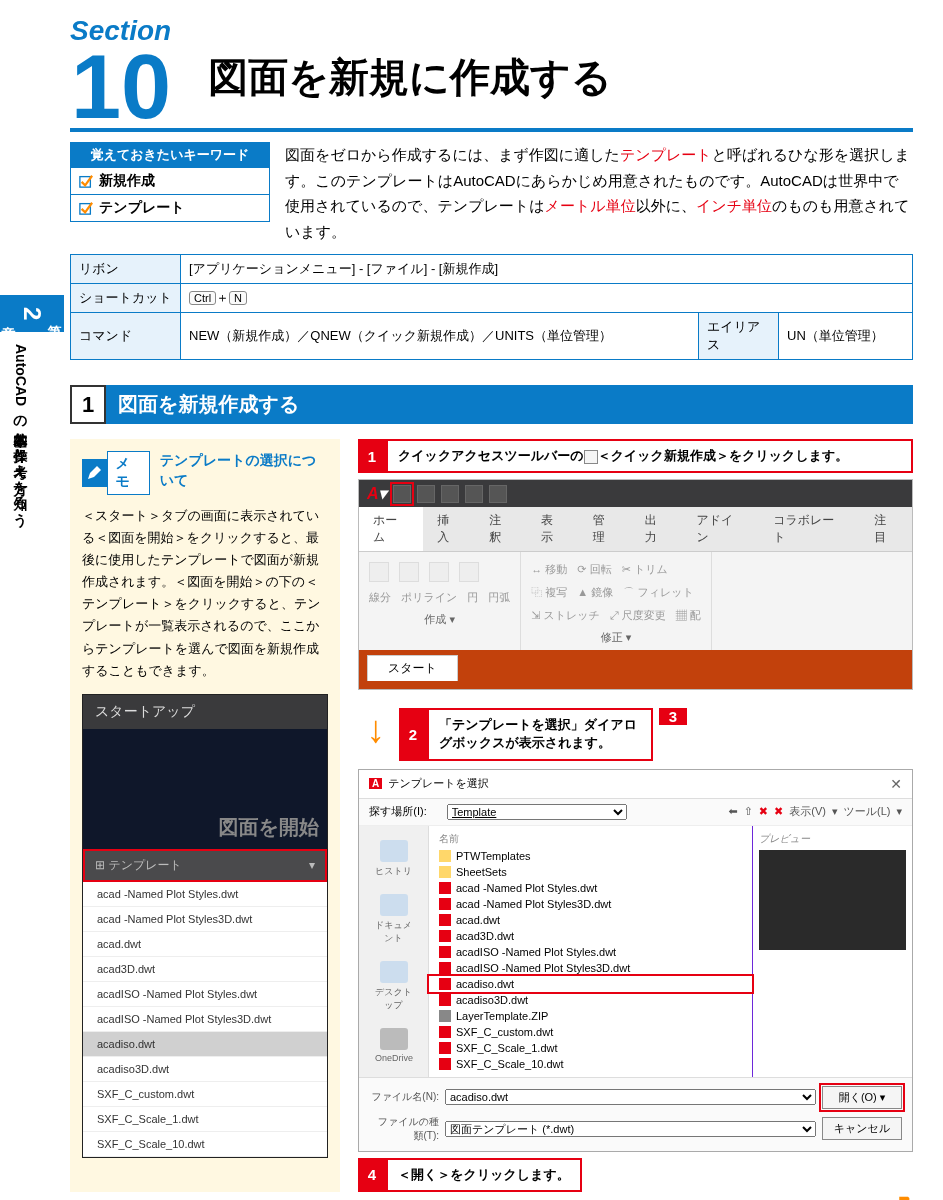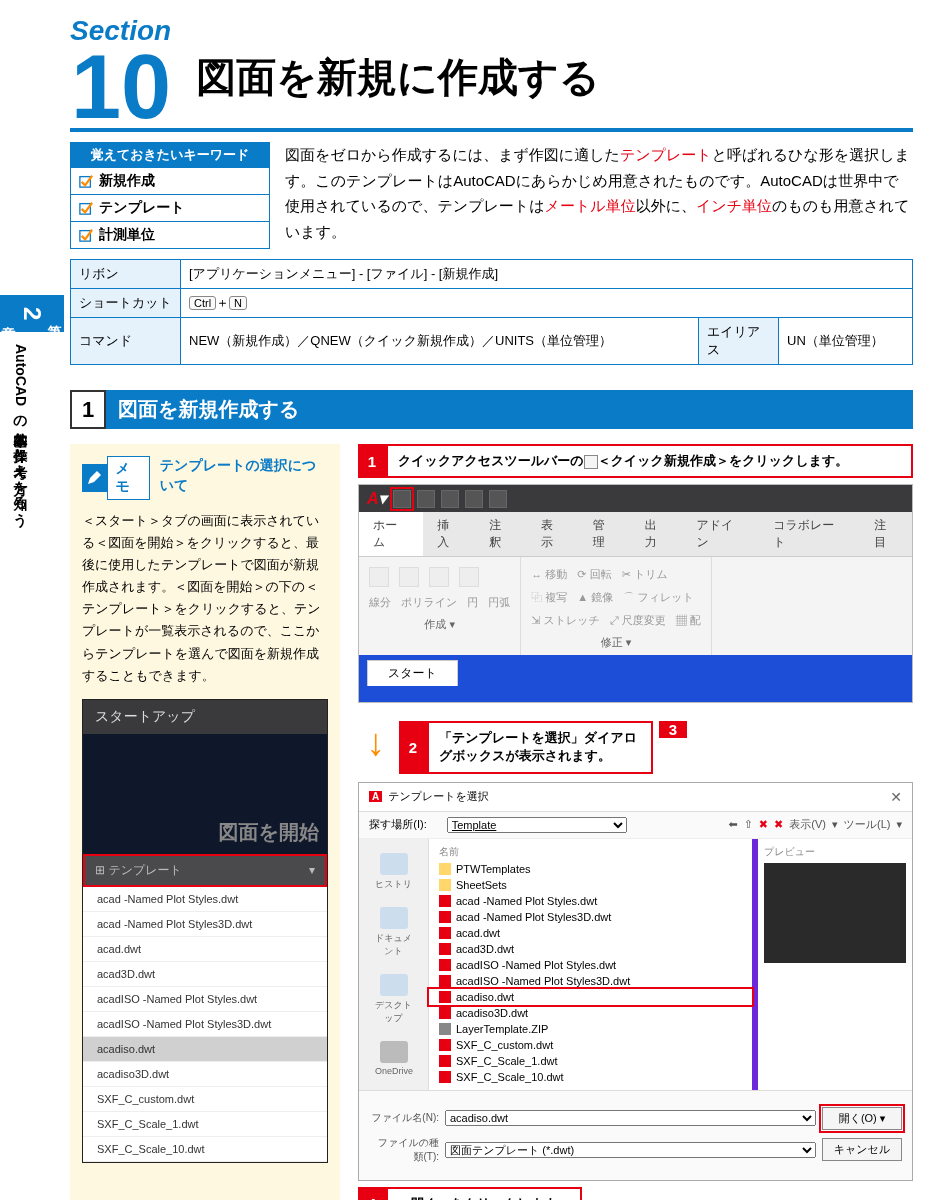--- a/index.html
+++ b/index.html
@@ -4,21 +4,21 @@
 <style>
   * { margin: 0; padding: 0; box-sizing: border-box; }
   body { font-family: "Hiragino Kaku Gothic Pro", "Meiryo", sans-serif; background: #fff; width: 943px; position: relative; }
   .page { padding: 0 30px 40px 70px; }
   
   
   .section-header { display: flex; align-items: flex-start; border-bottom: 4px solid #0a7bc7; padding: 15px 0 0; margin-bottom: 10px; }
   .section-number { color: #0a7bc7; text-align: right; padding-right: 25px; }
   .section-label { font-size: 28px; font-weight: bold; font-style: italic; }
   .section-num { font-size: 90px; font-weight: bold; line-height: 0.9; }
-  .section-title { font-size: 40px; font-weight: bold; margin-top: 35px; }
+  .section-title { font-size: 40px; font-weight: bold; margin-top: 35px; margin-left: 12px; }
   
   
   .intro-row { display: flex; gap: 15px; margin-bottom: 10px; }
   .keyword-box { width: 200px; flex-shrink: 0; }
   .keyword-header { background: #0a7bc7; color: #fff; font-size: 13px; text-align: center; padding: 4px; font-weight: bold; }
   .keyword-item { border: 1px solid #0a7bc7; border-top: none; padding: 4px 8px; font-size: 14px; font-weight: bold; display: flex; align-items: center; gap: 6px; }
   .check-icon { width: 14px; height: 14px; }
   .intro-text { font-size: 15px; line-height: 1.7; flex: 1; }
   .intro-text .red { color: #e60012; }
   
@@ -76,21 +76,21 @@
   .qat-icon { width: 18px; height: 18px; background: #555; border: 1px solid #666; display: inline-block; }
   .qat-icon.highlighted { outline: 2px solid #e60012; outline-offset: 1px; }
   .ribbon-tabs { display: flex; background: #e8e8e8; border-bottom: 1px solid #ccc; }
   .ribbon-tab { padding: 5px 14px; font-size: 12px; color: #444; }
   .ribbon-tab.active { background: #fff; }
   .ribbon-body { display: flex; }
   .ribbon-panel { border-right: 1px solid #ddd; padding: 6px 10px 2px; }
   .ribbon-tools { display: flex; gap: 10px; color: #999; font-size: 11px; padding: 4px 0; align-items: center; flex-wrap: wrap; }
   .ribbon-tool-icon { width: 20px; height: 20px; background: #eee; border: 1px solid #ddd; }
   .ribbon-panel-label { text-align: center; font-size: 11px; color: #666; padding: 3px 0; }
-  .ribbon-doctab { background: #1d4ed8; padding: 5px 0 16px; }
+  .ribbon-doctab { background: #c2410c; padding: 5px 0 8px; }
   .ribbon-doctab-inner { background: #fff; display: inline-block; padding: 4px 20px; border: 1px solid #ccc; border-bottom: none; margin-left: 8px; font-size: 12px; }
   
   
   .arrow-down { font-size: 38px; color: #ff8c00; margin: 0 8px; }
   .step-row { display: flex; align-items: flex-start; gap: 6px; margin-bottom: 8px; flex-wrap: wrap; }
   
   
   .dialog-mock { border: 1px solid #aaa; background: #fff; font-size: 11px; position: relative; }
   .dialog-title { padding: 6px 10px; display: flex; align-items: center; gap: 6px; border-bottom: 1px solid #ddd; }
   .dialog-title .a-icon { background: #e60012; color: #fff; font-weight: bold; padding: 0 3px; font-size: 10px; }
@@ -104,24 +104,24 @@
   .dialog-sidebar-item { text-align: center; padding: 8px 16px; font-size: 9px; color: #666; }
   .dialog-sidebar-icon { width: 28px; height: 22px; background: #cde; margin: 0 auto 3px; border-radius: 3px; }
   .dialog-files { flex: 1; padding: 4px 0; position: relative; min-width: 280px; }
   .dialog-file-header { font-size: 10px; color: #888; padding: 2px 10px; }
   .dialog-file { padding: 2px 10px; display: flex; align-items: center; gap: 5px; }
   .dialog-file.highlighted { outline: 2px solid #e60012; }
   .file-icon { width: 12px; height: 12px; flex-shrink: 0; }
   .file-icon.folder { background: #ffd76a; }
   .file-icon.dwt { background: #e60012; }
   .file-icon.zip { background: #888; }
-  .dialog-preview { width: 160px; border-left: 6px solid #6d28d9; padding: 6px; }
+  .dialog-preview { width: 160px; border-left: 1px solid #6d28d9; padding: 6px; font-style: italic; }
   .dialog-preview-label { font-size: 10px; color: #888; margin-bottom: 4px; }
   .dialog-preview-box { background: #2a2a2a; height: 100px; }
-  .dialog-footer { border-top: 1px solid #ddd; padding: 16px 10px; display: grid; grid-template-columns: 70px 1fr 80px; gap: 6px; align-items: center; background: #fafafa; }
+  .dialog-footer { border-top: 1px solid #ddd; padding: 8px 10px; display: grid; grid-template-columns: 70px 1fr 80px; gap: 6px; align-items: center; background: #fafafa; }
   .dialog-footer-label { font-size: 10px; color: #555; text-align: right; }
   .dialog-footer select, .dialog-footer input { font-size: 11px; width: 100%; }
   .dialog-footer-btn { font-size: 11px; padding: 3px 8px; border: 1px solid #888; background: #f5f5f5; text-align: center; }
   .dialog-footer-btn.highlighted { outline: 2px solid #e60012; outline-offset: 1px; }
   
   .step4-row { display: flex; margin-top: 6px; position: relative; }
   
   .page-num { position: absolute; bottom: 10px; left: 30px; font-size: 16px; font-weight: bold; }
   .corner-arrow { position: absolute; bottom: 10px; right: 30px; color: #ff8c00; font-size: 30px; font-weight: bold; }
 </style>
@@ -156,27 +156,20 @@
             <path d="M3 9 L7 13 L15 2" fill="none" stroke="#ff8c00" stroke-width="2.5"></path>
           </svg>
           <span>新規作成</span>
         </div>
       <div class="keyword-item">
           <svg class="check-icon" viewBox="0 0 16 16">
             <rect x="1" y="3" width="12" height="12" fill="none" stroke="#0a7bc7" stroke-width="1.5"></rect>
             <path d="M3 9 L7 13 L15 2" fill="none" stroke="#ff8c00" stroke-width="2.5"></path>
           </svg>
           <span>テンプレート</span>
-        </div>
-      <div class="keyword-item">
-          <svg class="check-icon" viewBox="0 0 16 16">
-            <rect x="1" y="3" width="12" height="12" fill="none" stroke="#0a7bc7" stroke-width="1.5"></rect>
-            <path d="M3 9 L7 13 L15 2" fill="none" stroke="#ff8c00" stroke-width="2.5"></path>
-          </svg>
-          <span>計測単位</span>
         </div>
     </div>
     <div class="intro-text">
       <span>図面をゼロから作成するには、まず作図に適した</span><span class="red">テンプレート</span><span>と呼ばれるひな形を選択します。このテンプレートはAutoCADにあらかじめ用意されたものです。AutoCADは世界中で使用されているので、テンプレートは</span><span class="red">メートル単位</span><span>以外に、</span><span class="red">インチ単位</span><span>のものも用意されています。</span>
     </div>
   </div>
 
   <table class="info-table">
     <tbody>
         <tr>

